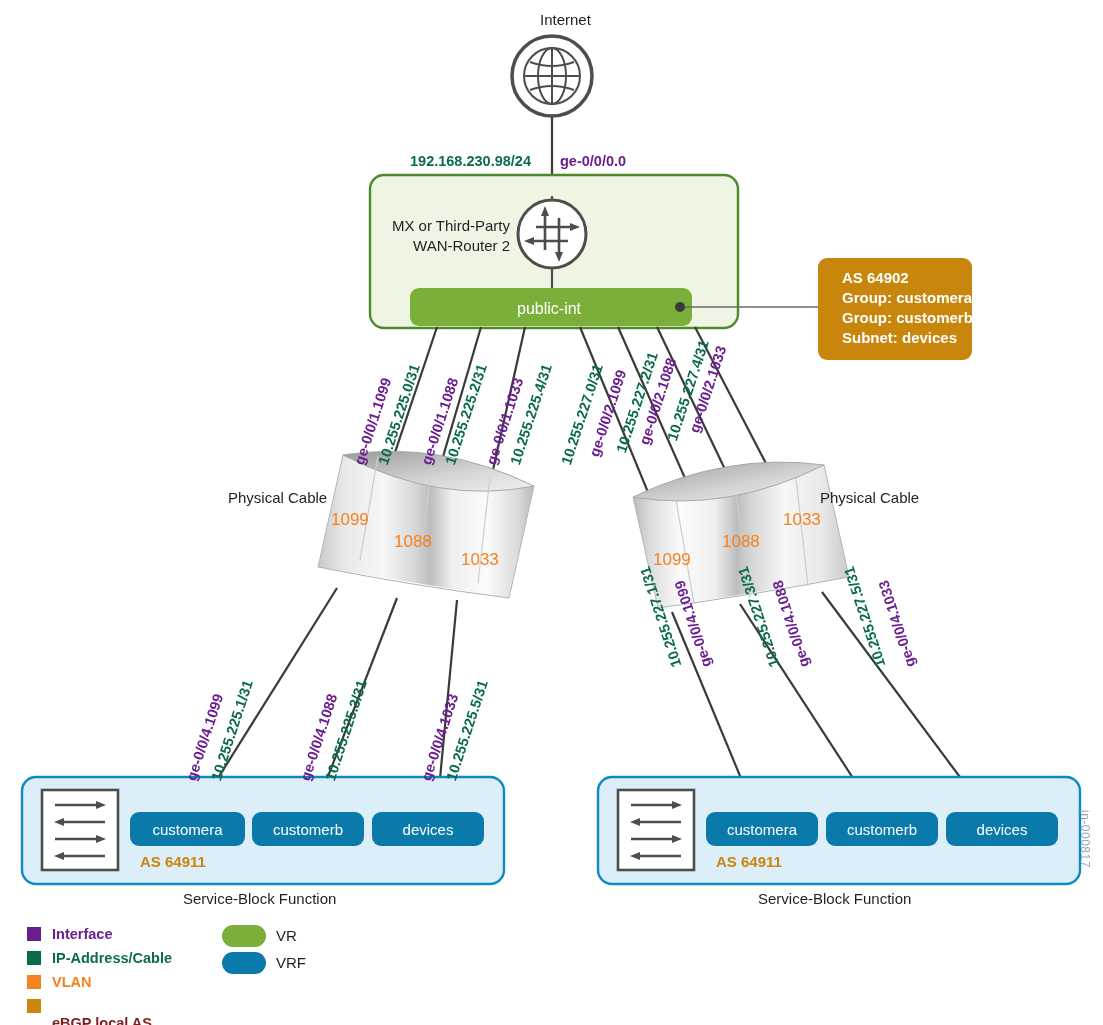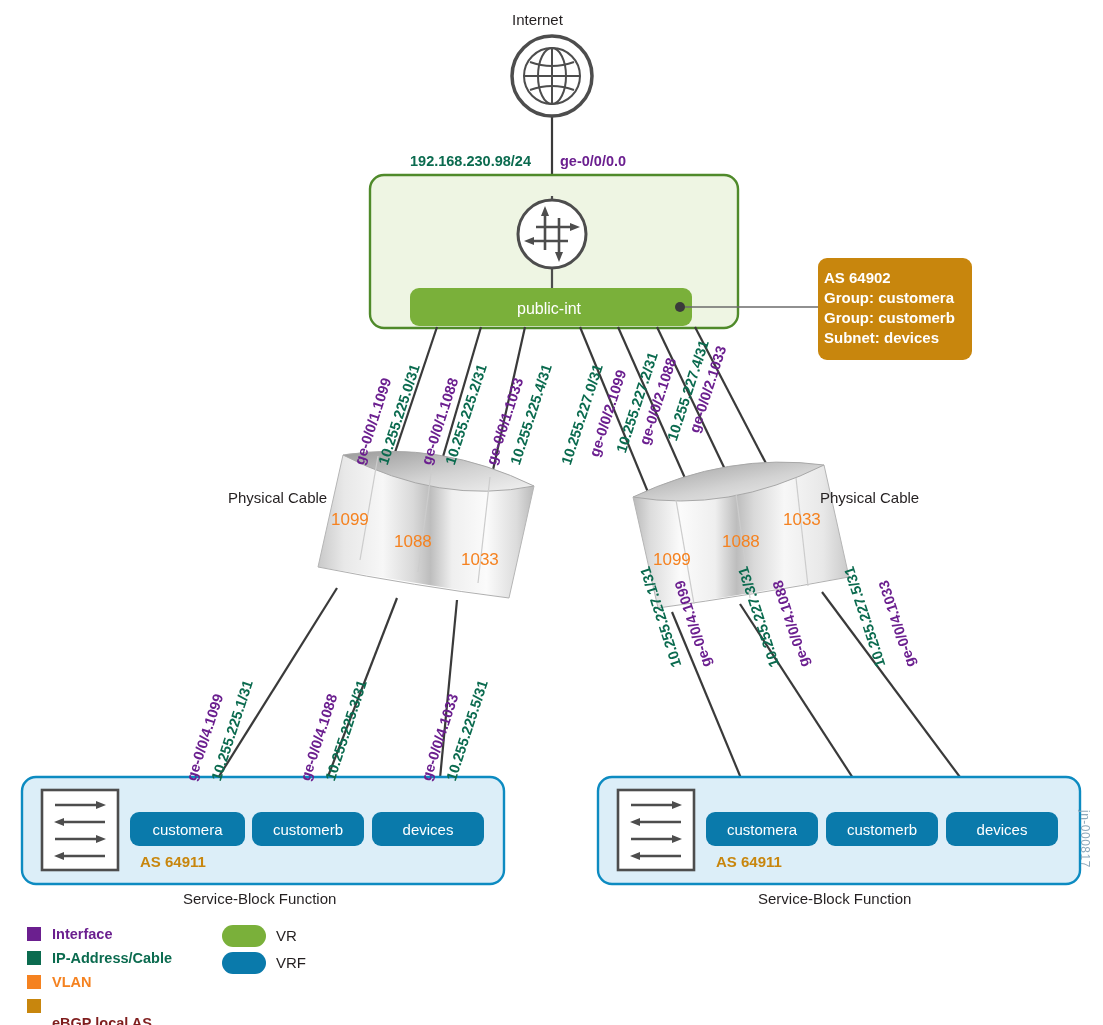--- a/index.html
+++ b/index.html
@@ -60,21 +60,21 @@
     transform: rotate(-72deg);
   }
   .rot-rev {
     transform-origin: left bottom;
     transform: rotate(-108deg);
   }
   .as-box {
     position: absolute;
     background: #c8860d;
     border-radius: 9px;
-    padding: 10px 14px 12px 6px;
+    padding: 10px 14px 12px 24px;
     box-sizing: border-box;
   }
   .as-box div {
     color: #ffffff;
     font-size: 15px;
     font-weight: bold;
     line-height: 1.33;
     white-space: nowrap;
   }
   .vrf-pill {
@@ -278,25 +278,29 @@
         <line x1="681" y1="822" x2="636" y2="822"></line>
         <polygon points="630,822 640,818 640,826" fill="#4d4d4d" stroke="none"></polygon>
         <line x1="631" y1="839" x2="676" y2="839"></line>
         <polygon points="682,839 672,835 672,843" fill="#4d4d4d" stroke="none"></polygon>
         <line x1="681" y1="856" x2="636" y2="856"></line>
         <polygon points="630,856 640,852 640,860" fill="#4d4d4d" stroke="none"></polygon>
       </g>
     </g>
   </svg>
 
-  <div class="lbl t-plain" style="left:512px; top:12px;">Internet</div>
+  <div class="lbl t-plain" style="left:540px; top:12px;">Internet</div>
 
   <div class="lbl t-subnet" style="left:410px; top:154px;">192.168.230.98/24</div>
   <div class="lbl t-iface" style="left:560px; top:154px;">ge-0/0/0.0</div>
 
+  <div class="router-name" style="left:378px; top:216px; width:132px;">
+    <div>MX or Third-Party</div>
+    <div>WAN-Router 2</div>
+  </div>
 
   <div class="public-int-label" style="left:517px; top:300px;">public-int</div>
 
   <div class="as-box" style="left:818px; top:258px; width:154px;">
     <div>AS 64902</div>
     <div>Group: customera</div>
     <div>Group: customerb</div>
     <div>Subnet: devices</div>
   </div>
 

